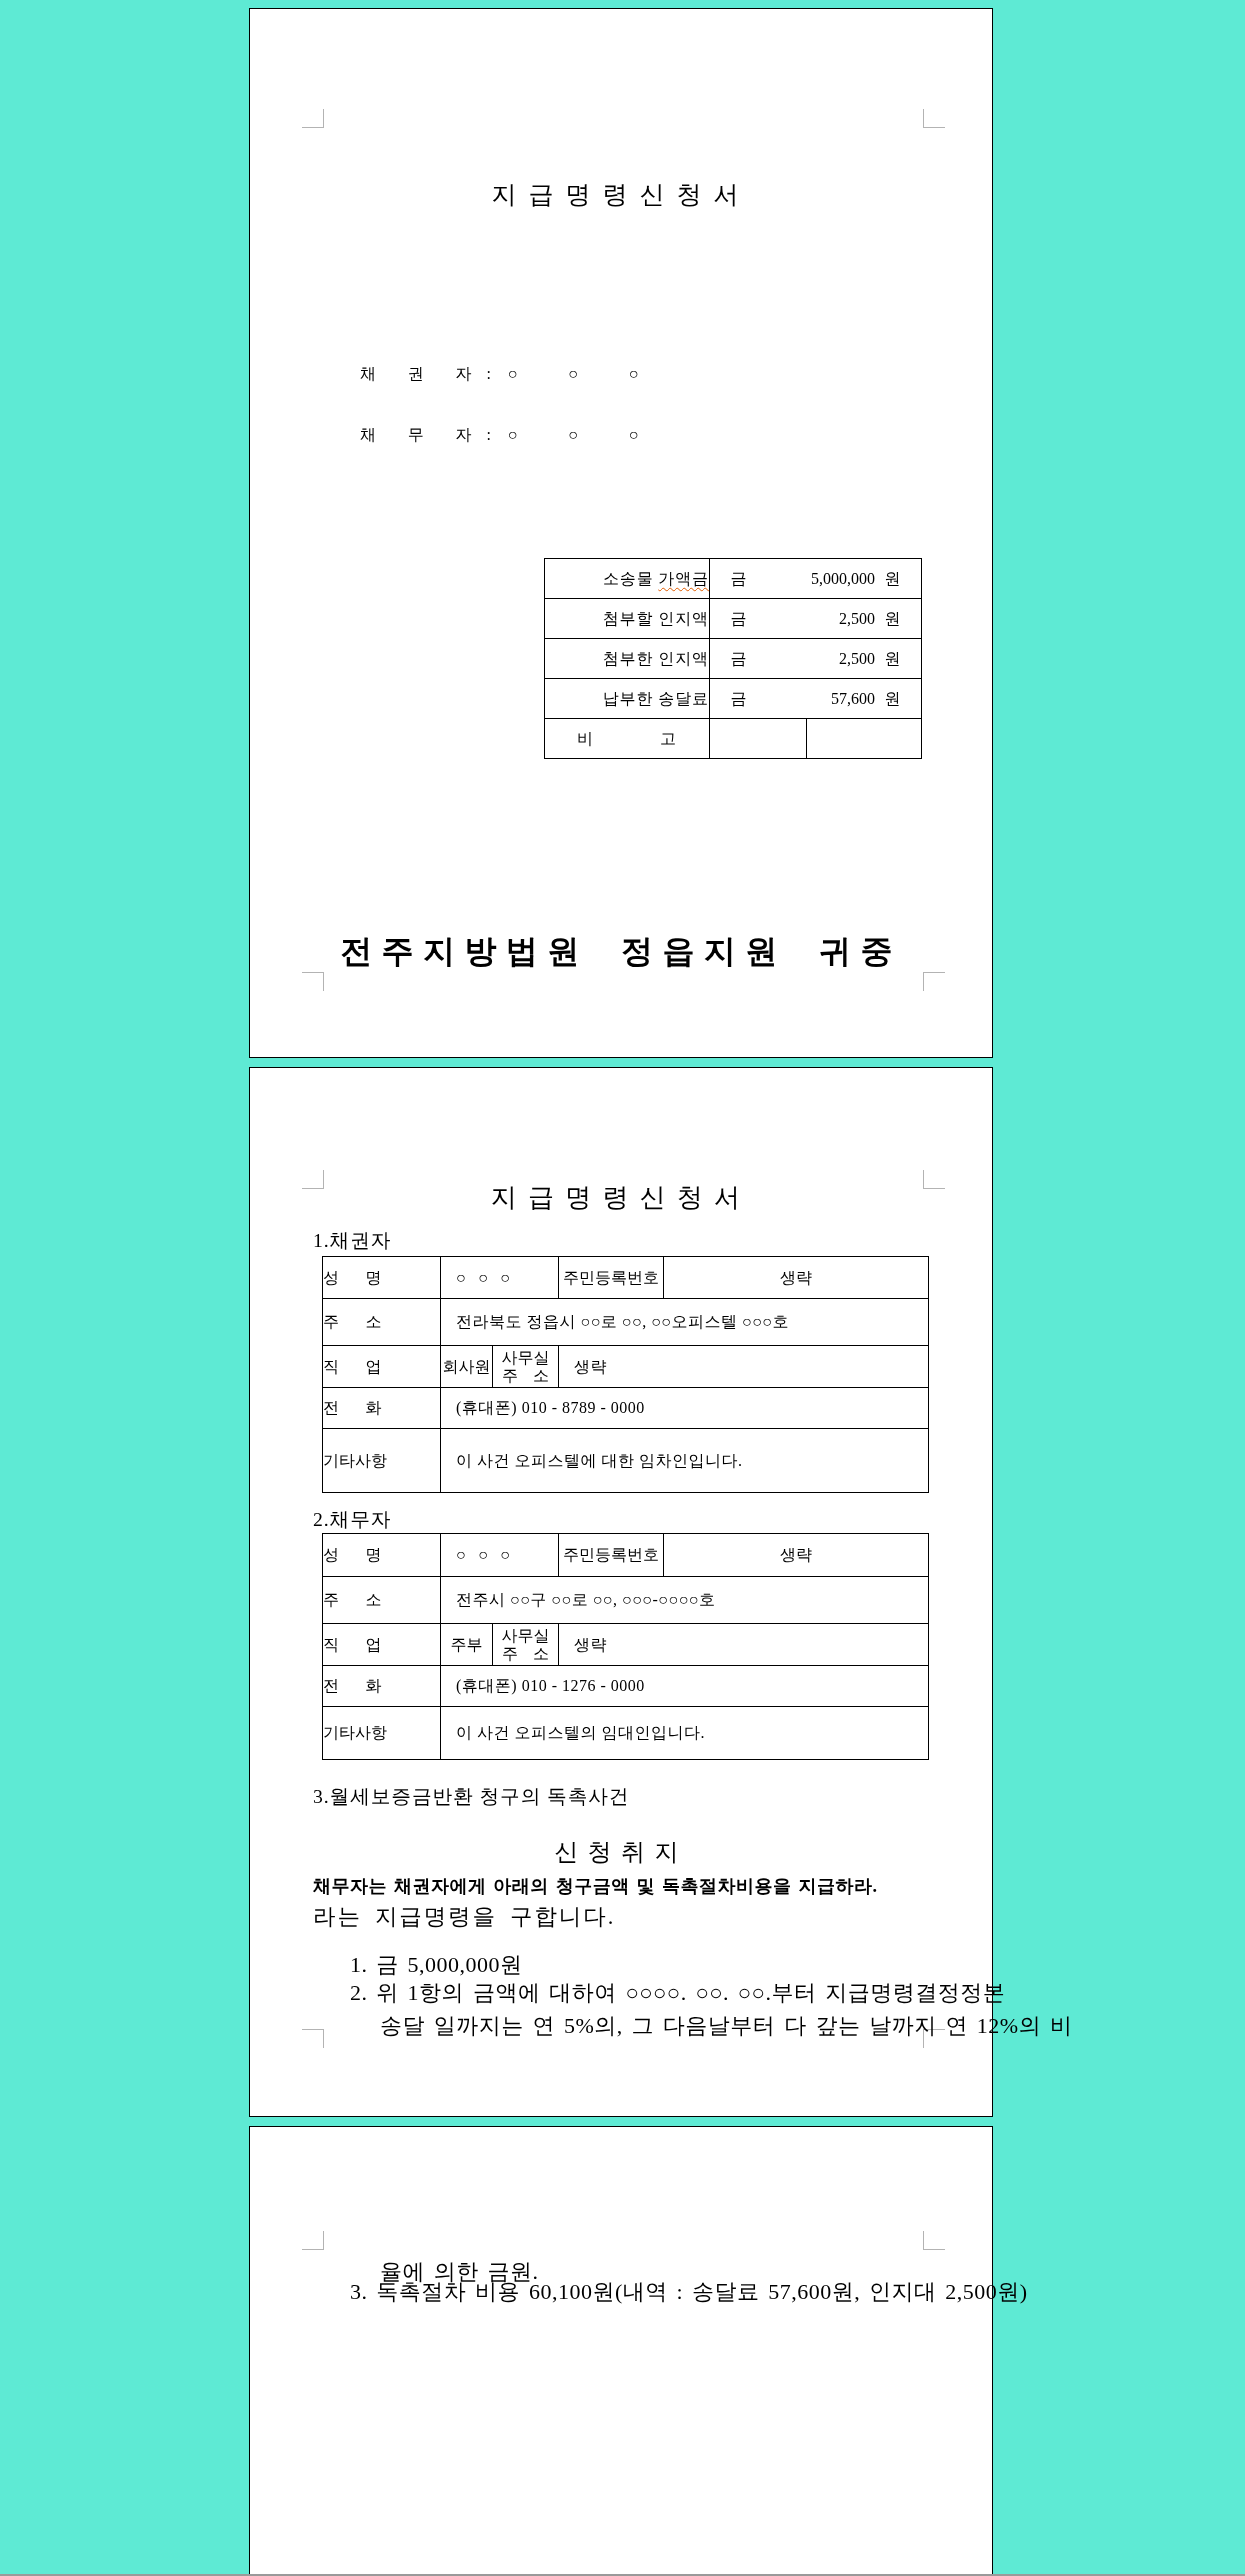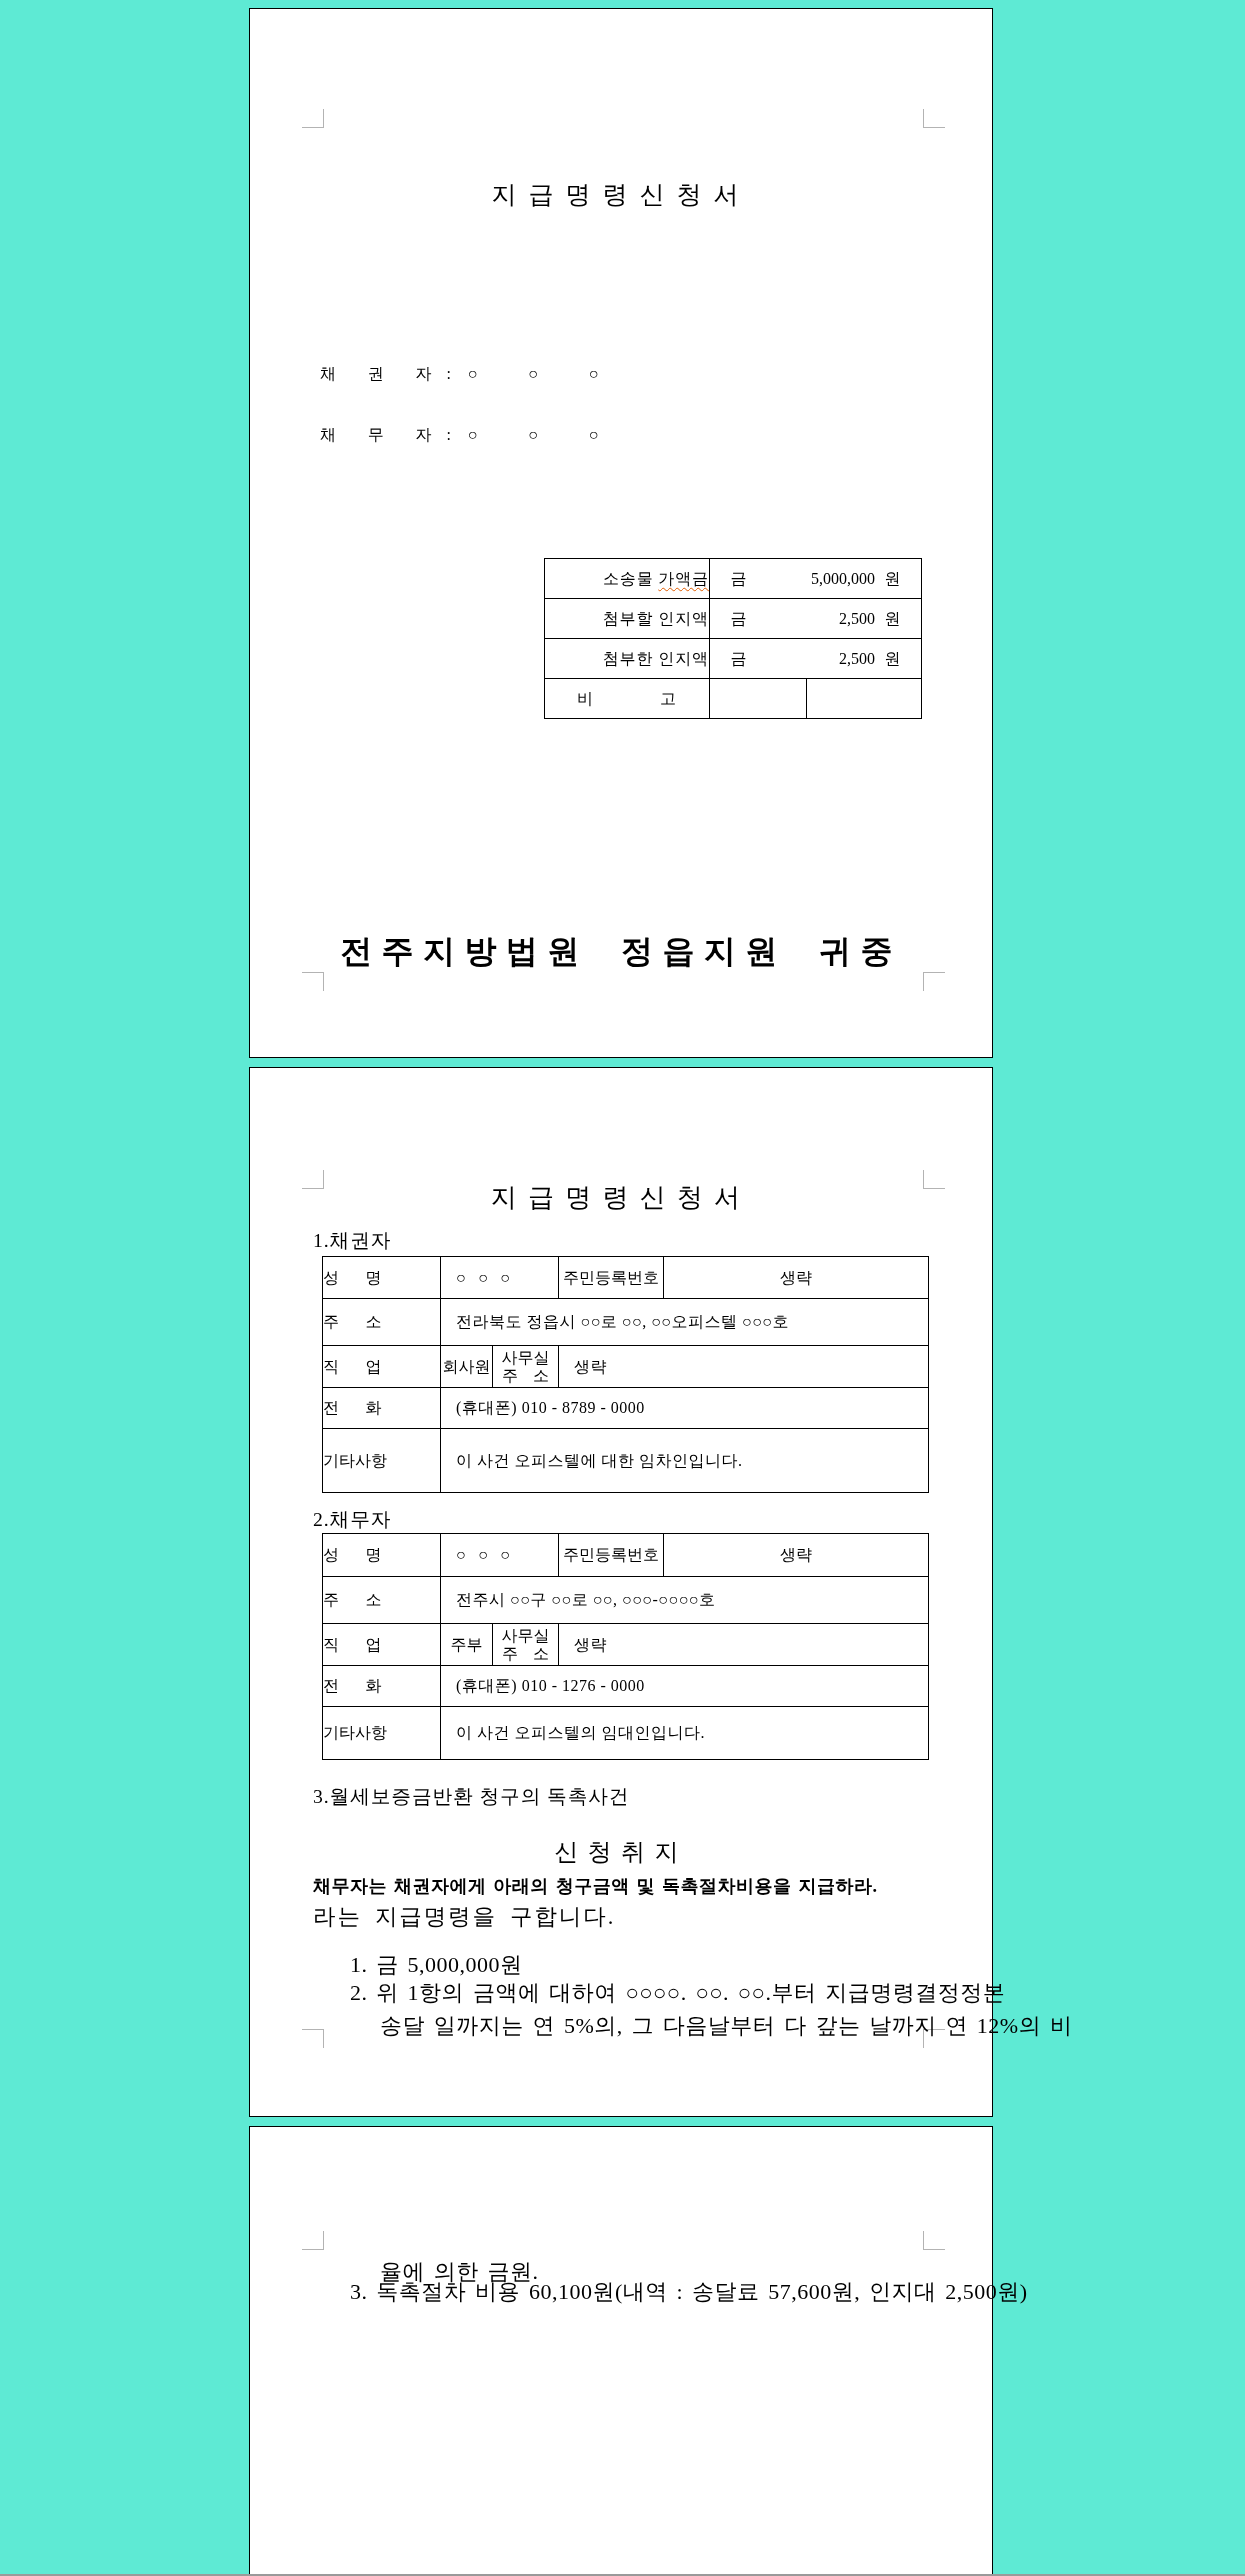--- a/index.html
+++ b/index.html
@@ -19,21 +19,21 @@
   .cm{position:absolute;width:20.6px;height:18px;}
   .cm.tl{border-right:0.9px solid #b3b3b3;border-bottom:0.9px solid #b3b3b3;left:52px;}
   .cm.tr{border-left:0.9px solid #b3b3b3;border-bottom:0.9px solid #b3b3b3;left:673px;}
   .cm.bl{border-right:0.9px solid #b3b3b3;border-top:0.9px solid #b3b3b3;left:52px;}
   .cm.br{border-left:0.9px solid #b3b3b3;border-top:0.9px solid #b3b3b3;left:673px;}
   
   .doc-title{left:0;right:0;text-align:center;font-size:25px;letter-spacing:12px;}
   .sec-h{font-size:19.7px;letter-spacing:0.9px;}
   
   .party-line{font-size:16px;letter-spacing:1.9px;}
-  .pl-label{word-spacing:24px;}
+  .pl-label{word-spacing:24px;margin-left:40px;}
   .pl-colon{margin:0 15px 0 13px;}
   .pl-circles{word-spacing:43px;}
   
   table.fee{border-collapse:collapse;table-layout:fixed;width:378px;}
   table.fee td{border:1.9px solid #000;font-size:16px;padding:0;vertical-align:middle;overflow:hidden;}
   table.fee tr{height:40px;}
   .fee-lbl{text-align:right;letter-spacing:0.9px;white-space:nowrap;}
   .wavy{
     margin-left:4.7px;
     text-decoration:underline;
@@ -116,20 +116,29 @@
       <tr>
         <td class="fee-lbl">첨부한 인지액</td>
         <td colspan="2">
           <div class="fee-val">
                 <span>금</span>
                 <span class="fee-amt"><span>2,500</span><span class="won">원</span></span>
               </div>
         </td>
       </tr>
       <tr>
+        <td class="fee-lbl">납부한 송달료</td>
+        <td colspan="2">
+          <div class="fee-val">
+                <span>금</span>
+                <span class="fee-amt"><span>57,600</span><span class="won">원</span></span>
+              </div>
+        </td>
+      </tr>
+      <tr>
         <td class="fee-lbl">
           <div class="bigo">
                 <span>비</span>
                 <span>고</span>
               </div>
         </td>
         <td></td>
         <td></td>
       </tr>
     </tbody>

